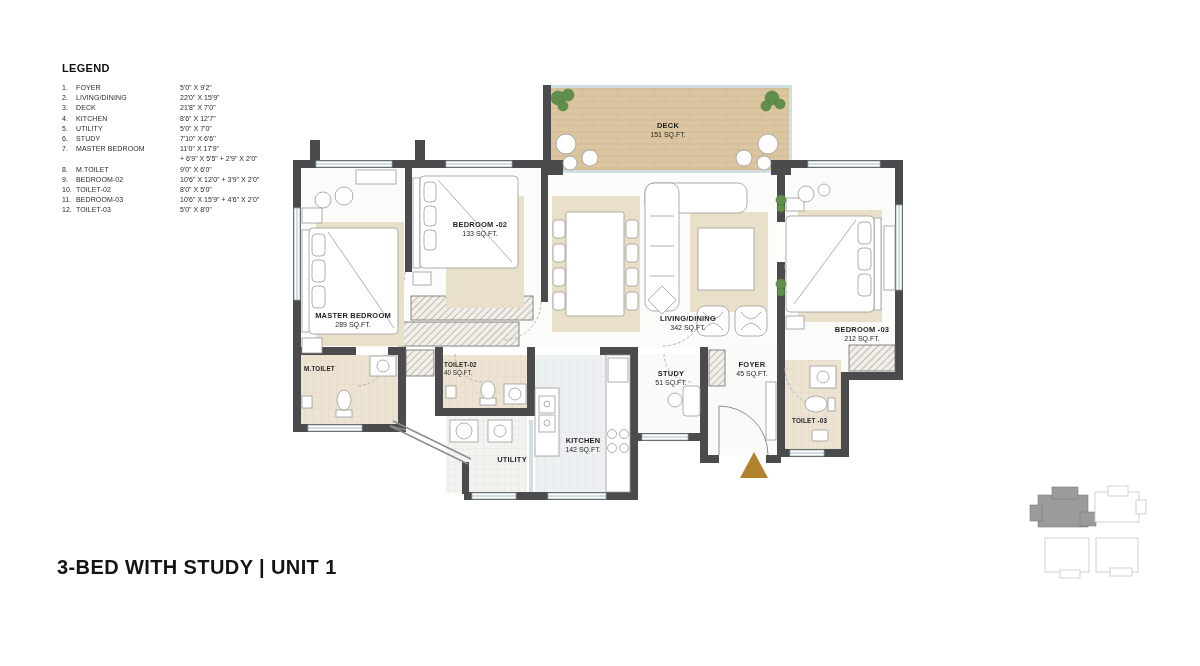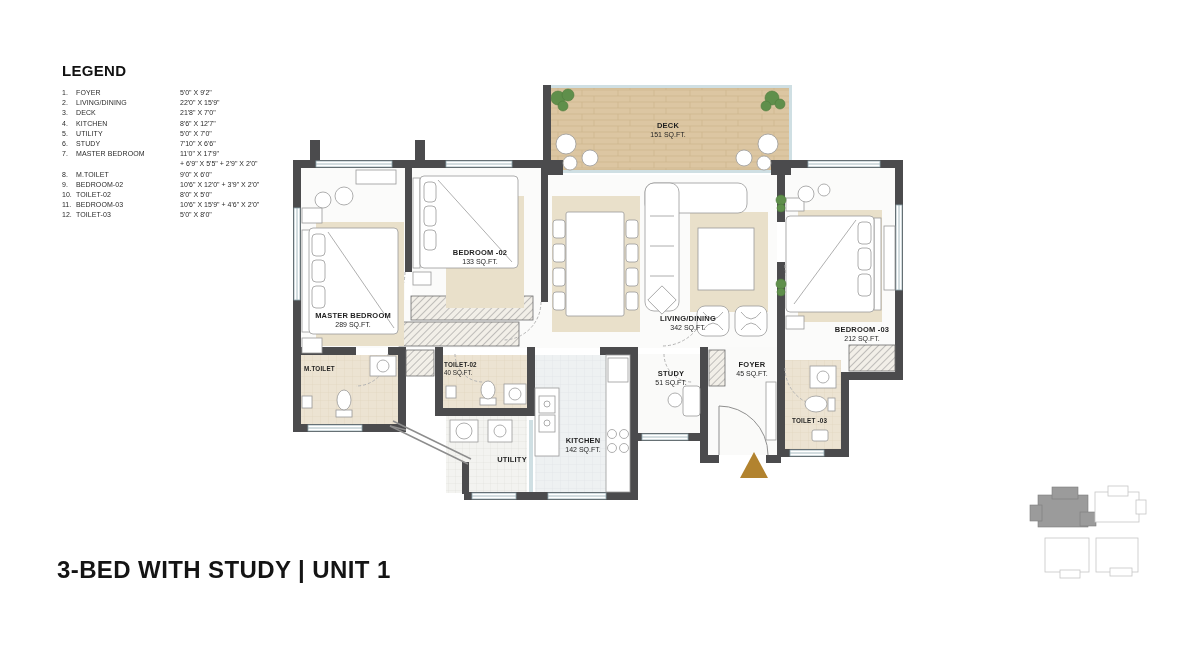--- a/index.html
+++ b/index.html
@@ -1,35 +1,35 @@
 <!DOCTYPE html>
 <html><head>
 <meta charset="utf-8">
 <style>
   html,body{margin:0;padding:0;background:#fff;}
   .canvas{position:relative;width:1200px;height:666px;background:#ffffff;
           font-family:"Liberation Sans",sans-serif;overflow:hidden;}
   
   .legend{position:absolute;left:62px;top:62px;width:240px;color:#1c1c1c;}
-  .legend h2{font-size:15px;font-weight:bold;margin:0 0 9px 0;letter-spacing:.3px;color:#111;}
+  .legend h2{font-size:11px;font-weight:bold;margin:0 0 9px 0;letter-spacing:.3px;color:#111;}
   .lrow{display:flex;font-size:7px;line-height:10.2px;color:#2a2a2a;}
   .lnum{width:14px;}
   .lname{width:104px;letter-spacing:.1px;}
   .ldim{flex:1;white-space:nowrap;}
   .lrow-cont{font-size:7px;line-height:10.2px;color:#2a2a2a;padding-left:118px;white-space:nowrap;}
   
   .rlabel{position:absolute;text-align:center;color:#1f1f1f;pointer-events:none;}
   .rlabel .rname{font-size:7.5px;font-weight:bold;letter-spacing:.2px;}
   .rlabel .rarea{font-size:7px;margin-top:1px;}
   .rlabel.small .rname{font-size:6.3px;}
   .rlabel.small .rarea{font-size:6.3px;}
   .rlabel.left{text-align:left;}
   .rarea:empty{display:none;}
   
-  .title{position:absolute;left:57px;top:556px;font-size:24px;font-weight:bold;
+  .title{position:absolute;left:57px;top:556px;font-size:20px;font-weight:bold;
          color:#141414;letter-spacing:.4px;margin:0;}
   svg{position:absolute;left:0;top:0;}
 </style>
 </head>
 <body>
 
 <div class="canvas">
 
   <section class="legend">
     <h2>LEGEND</h2>
@@ -405,21 +405,21 @@
   </svg>
 
   <div class="rlabel" style="left:598px;top:121px;width:140px">
     <div class="rname">DECK</div>
     <div class="rarea">151 SQ.FT.</div>
   </div>
   <div class="rlabel" style="left:283px;top:311px;width:140px">
     <div class="rname">MASTER BEDROOM</div>
     <div class="rarea">289 SQ.FT.</div>
   </div>
-  <div class="rlabel" style="left:410px;top:248px;width:140px">
+  <div class="rlabel" style="left:410px;top:220px;width:140px">
     <div class="rname">BEDROOM -02</div>
     <div class="rarea">133 SQ.FT.</div>
   </div>
   <div class="rlabel" style="left:618px;top:314px;width:140px">
     <div class="rname">LIVING/DINING</div>
     <div class="rarea">342 SQ.FT.</div>
   </div>
   <div class="rlabel" style="left:792px;top:325px;width:140px">
     <div class="rname">BEDROOM -03</div>
     <div class="rarea">212 SQ.FT.</div>

